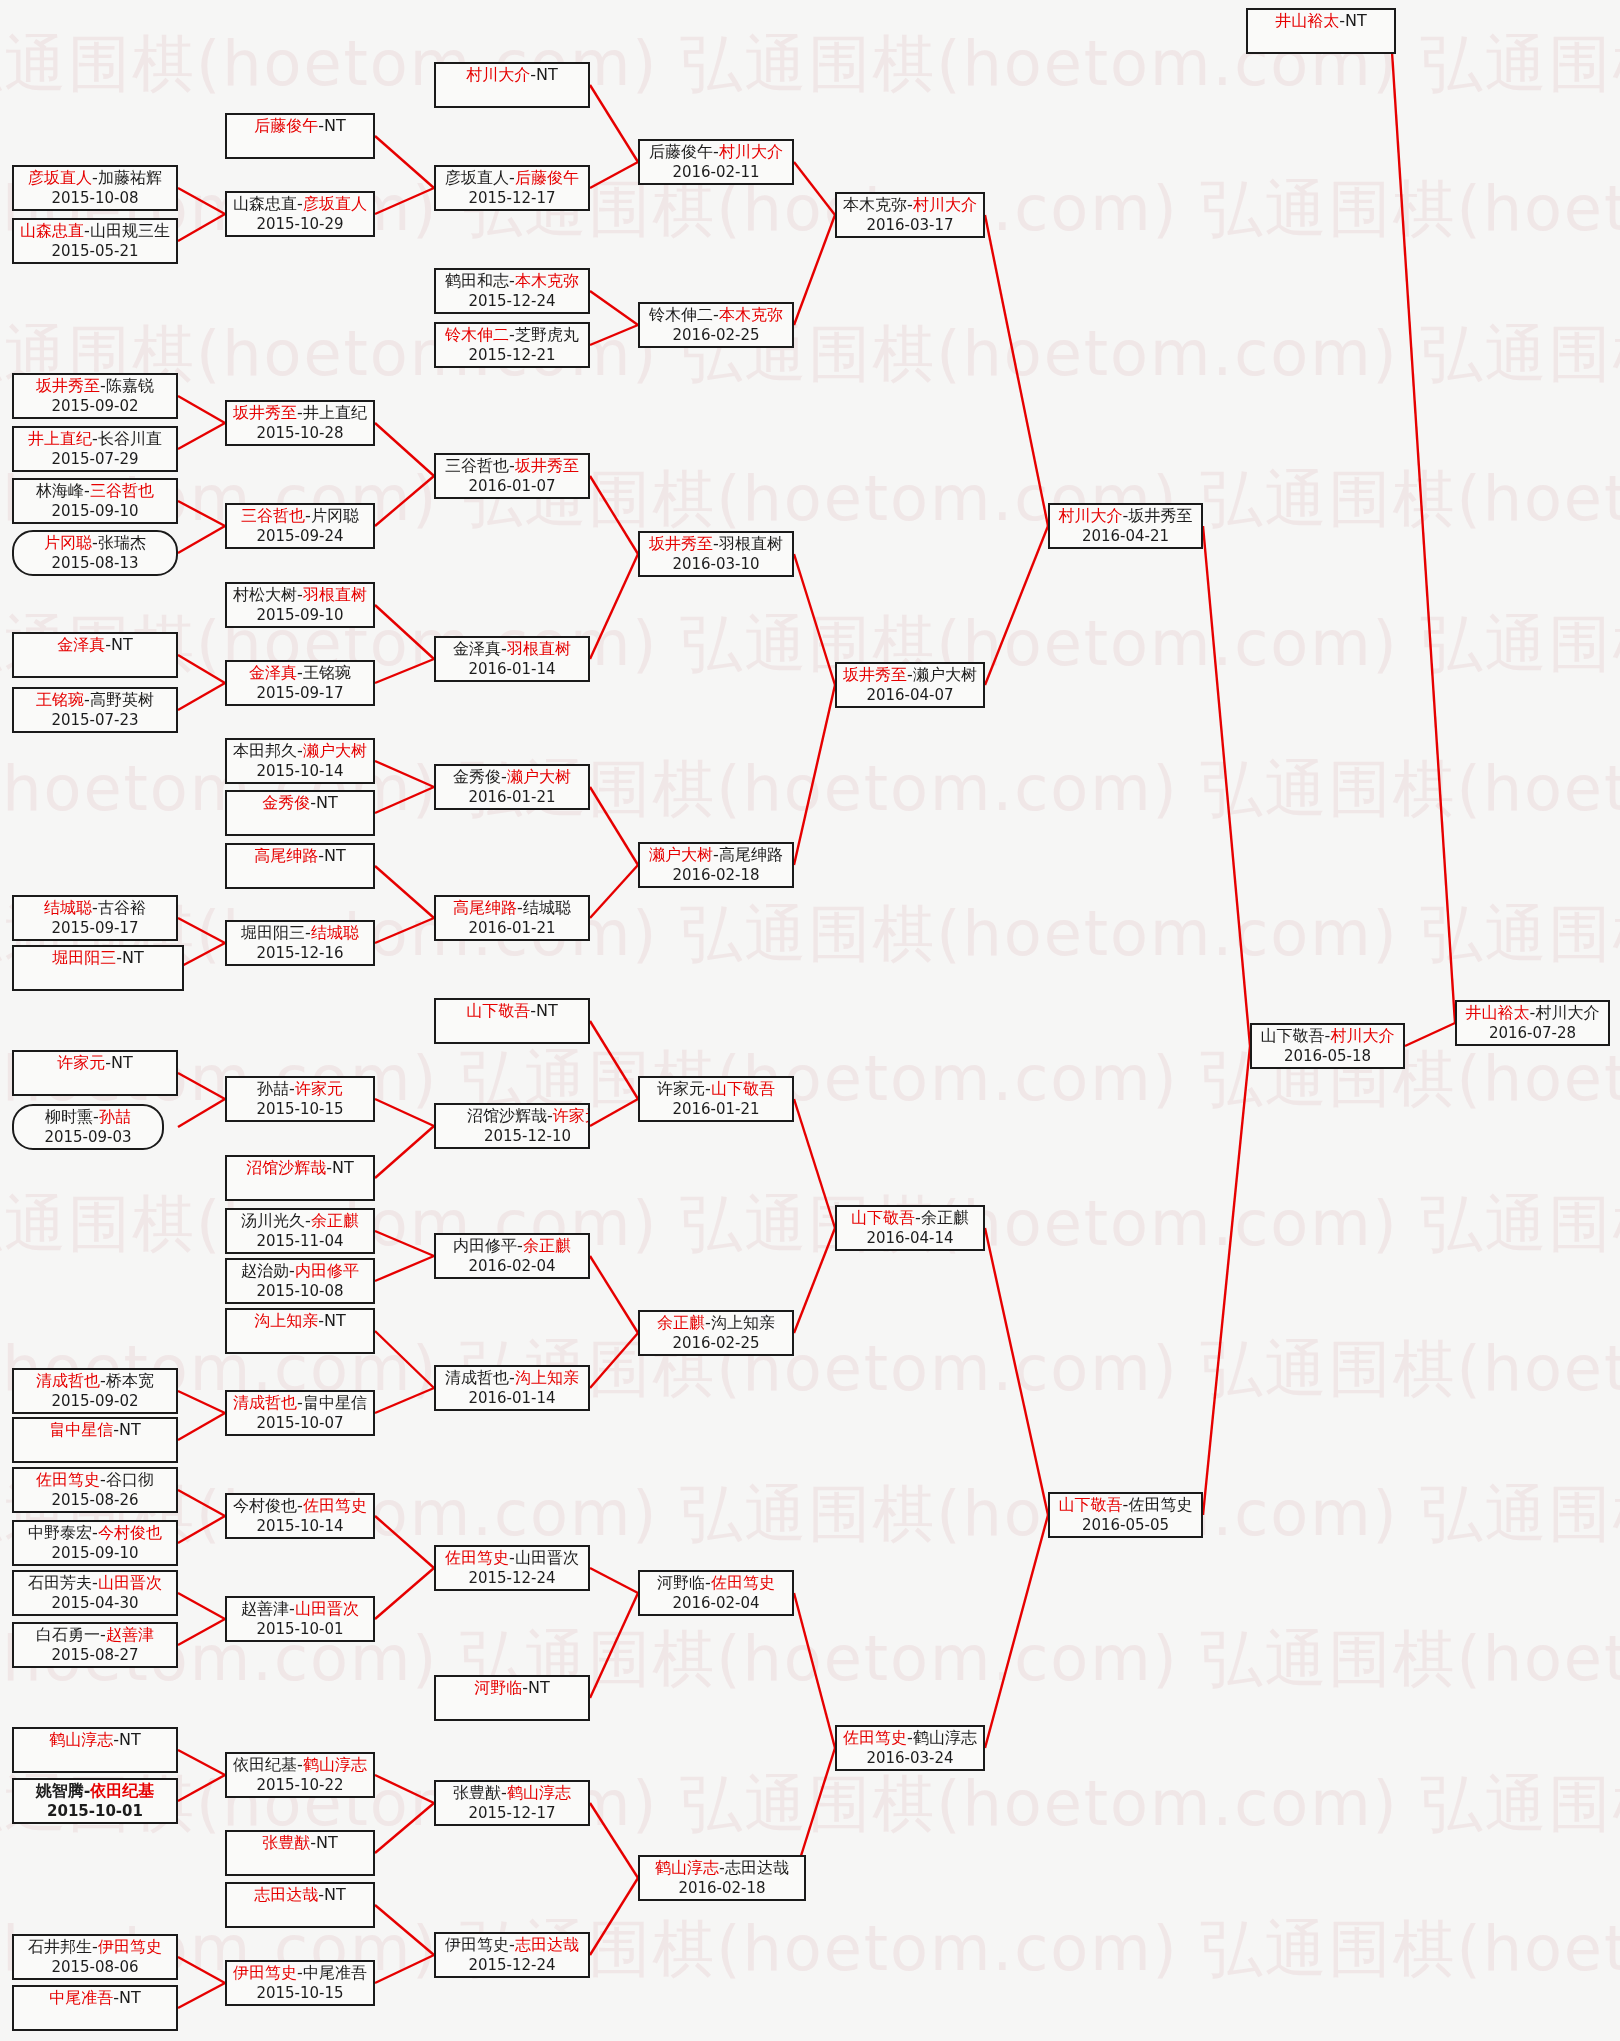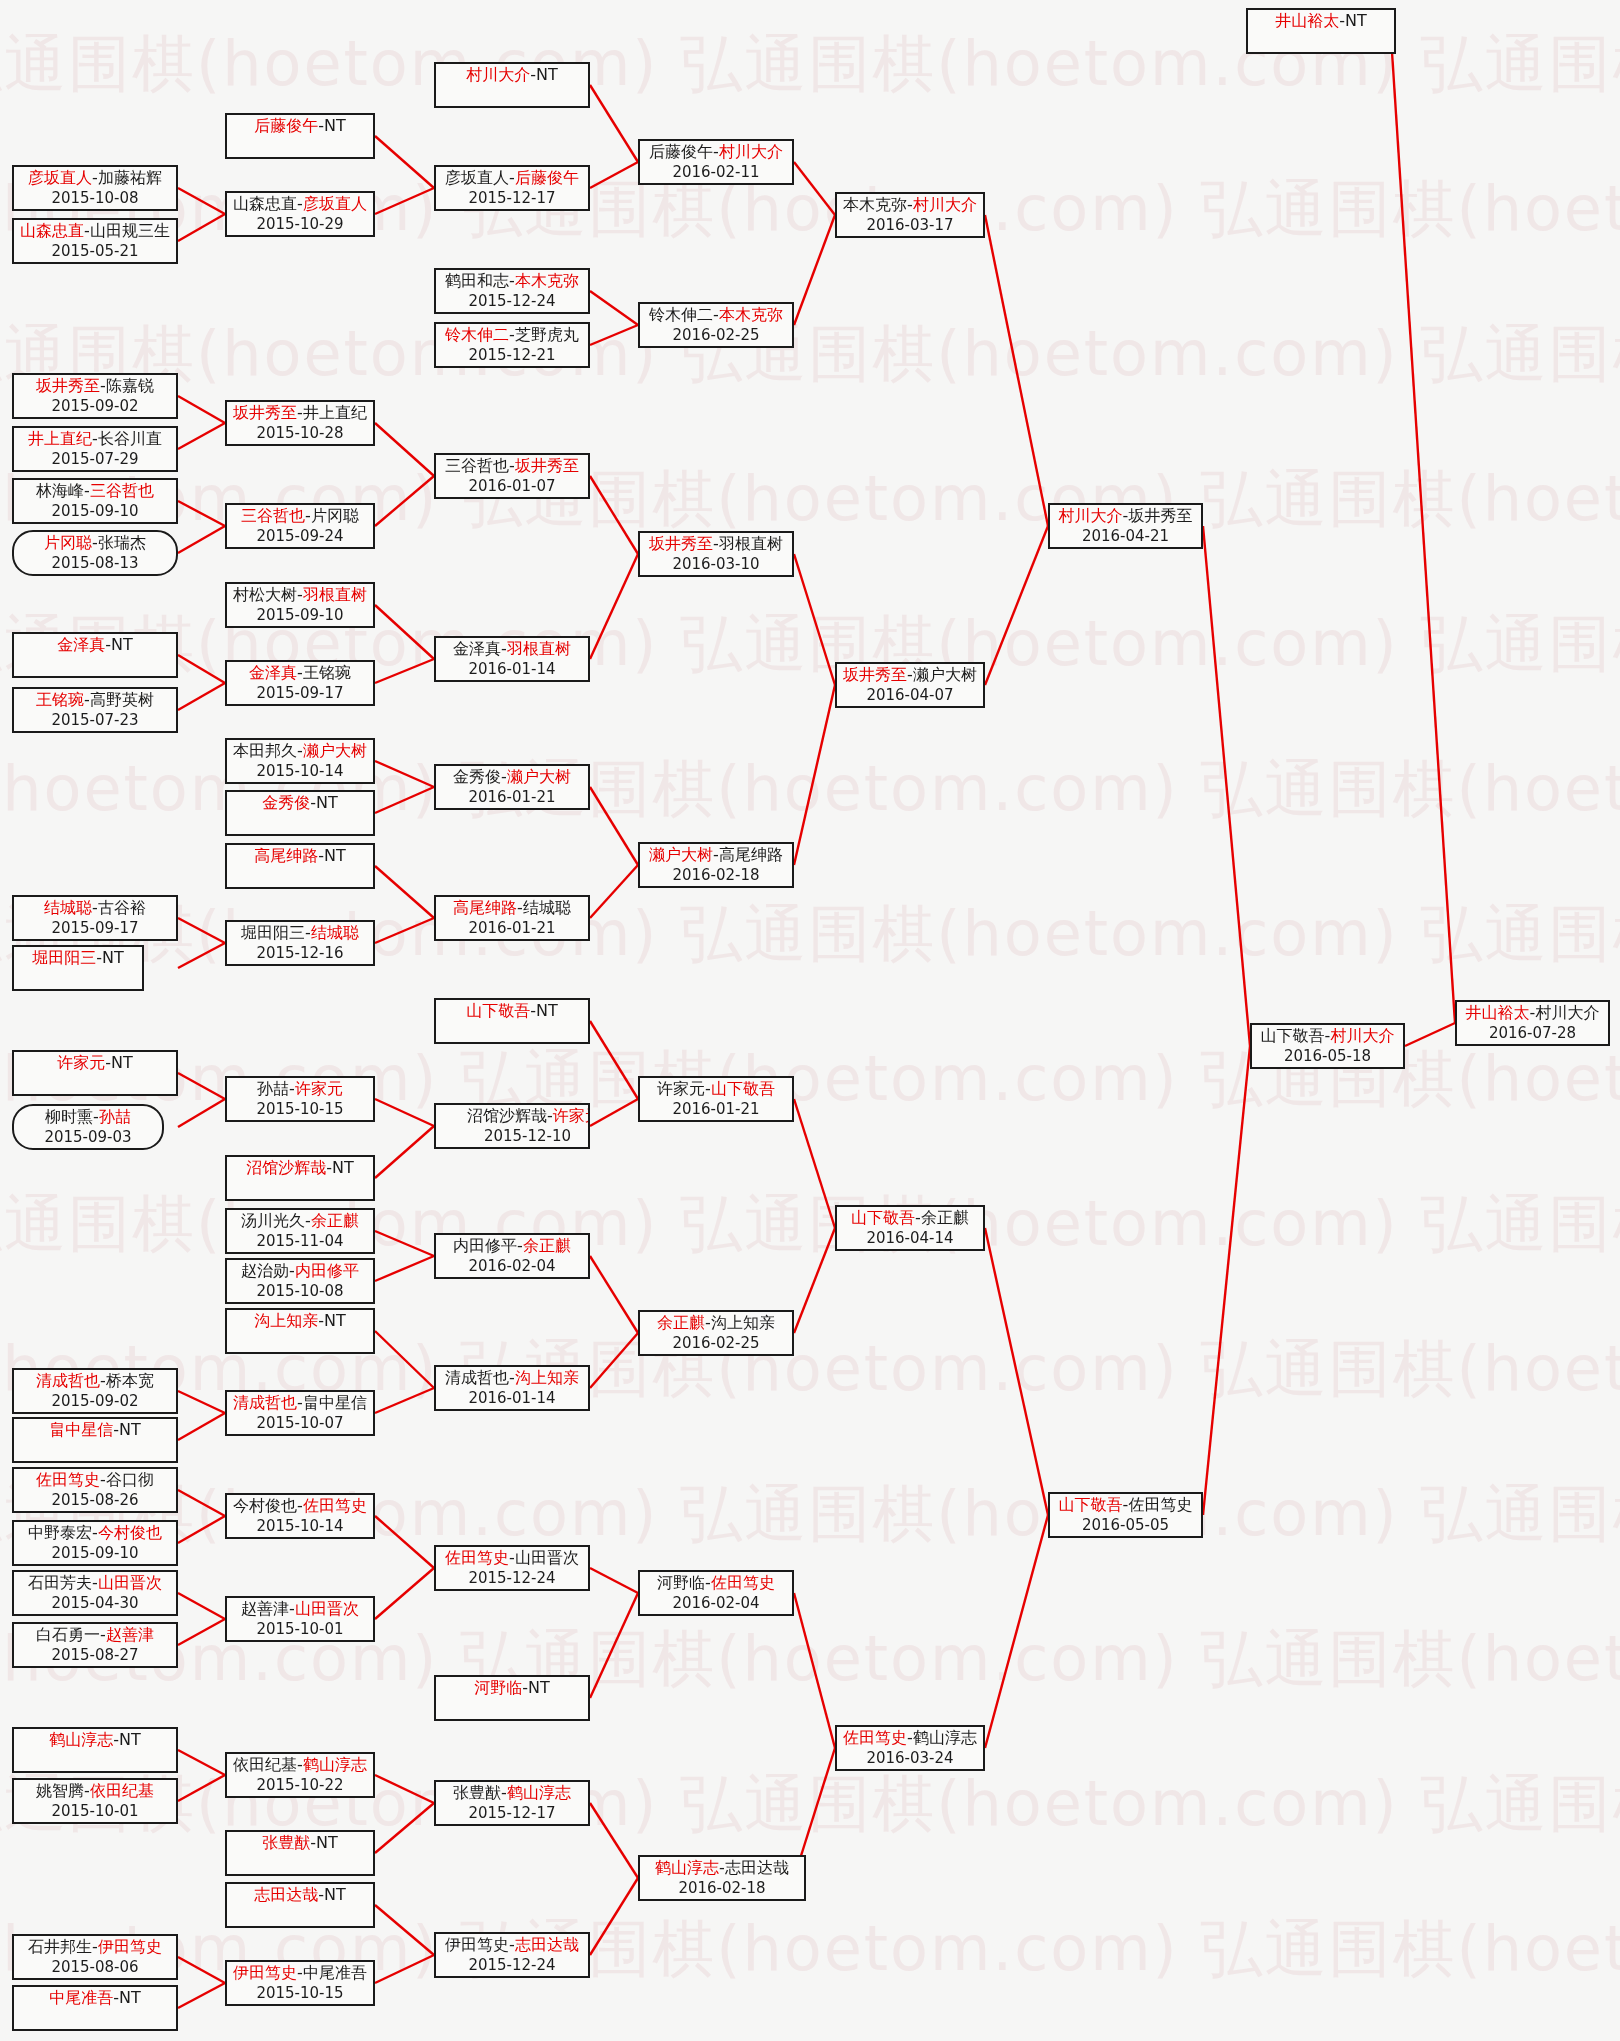--- a/index.html
+++ b/index.html
@@ -236,21 +236,21 @@
         <div class="d"></div>
       </div>
       <div class="box" style="left: 638px; top: 842px; width: 156px;">
         <div class="t"><span class="r">濑户大树</span><span class="k">-</span><span class="k">高尾绅路</span></div>
         <div class="d">2016-02-18</div>
       </div>
       <div class="box" style="left: 12px; top: 895px; width: 166px;">
         <div class="t"><span class="r">结城聪</span><span class="k">-</span><span class="k">古谷裕</span></div>
         <div class="d">2015-09-17</div>
       </div>
-      <div class="box" style="left: 12px; top: 945px; width: 132px;">
+      <div class="box" style="left: 12px; top: 945px; width: 172px;">
         <div class="t"><span class="r">堀田阳三</span><span class="k">-</span><span class="k">NT</span></div>
         <div class="d"></div>
       </div>
       <div class="box" style="left: 225px; top: 920px; width: 150px;">
         <div class="t"><span class="k">堀田阳三</span><span class="k">-</span><span class="r">结城聪</span></div>
         <div class="d">2015-12-16</div>
       </div>
       <div class="box" style="left: 434px; top: 895px; width: 156px;">
         <div class="t"><span class="r">高尾绅路</span><span class="k">-</span><span class="k">结城聪</span></div>
         <div class="d">2016-01-21</div>
@@ -376,21 +376,21 @@
         <div class="d"></div>
       </div>
       <div class="box" style="left: 835px; top: 1725px; width: 150px;">
         <div class="t"><span class="r">佐田笃史</span><span class="k">-</span><span class="k">鹤山淳志</span></div>
         <div class="d">2016-03-24</div>
       </div>
       <div class="box" style="left: 12px; top: 1727px; width: 166px;">
         <div class="t"><span class="r">鹤山淳志</span><span class="k">-</span><span class="k">NT</span></div>
         <div class="d"></div>
       </div>
-      <div class="box" style="left: 12px; top: 1778px; width: 166px;">
+      <div class="box" style="left: 12px; top: 1778px; width: 166px; font-weight: bold;">
         <div class="t"><span class="k">姚智腾</span><span class="k">-</span><span class="r">依田纪基</span></div>
         <div class="d">2015-10-01</div>
       </div>
       <div class="box" style="left: 225px; top: 1752px; width: 150px;">
         <div class="t"><span class="k">依田纪基</span><span class="k">-</span><span class="r">鹤山淳志</span></div>
         <div class="d">2015-10-22</div>
       </div>
       <div class="box" style="left: 434px; top: 1780px; width: 156px;">
         <div class="t"><span class="k">张豊猷</span><span class="k">-</span><span class="r">鹤山淳志</span></div>
         <div class="d">2015-12-17</div>

